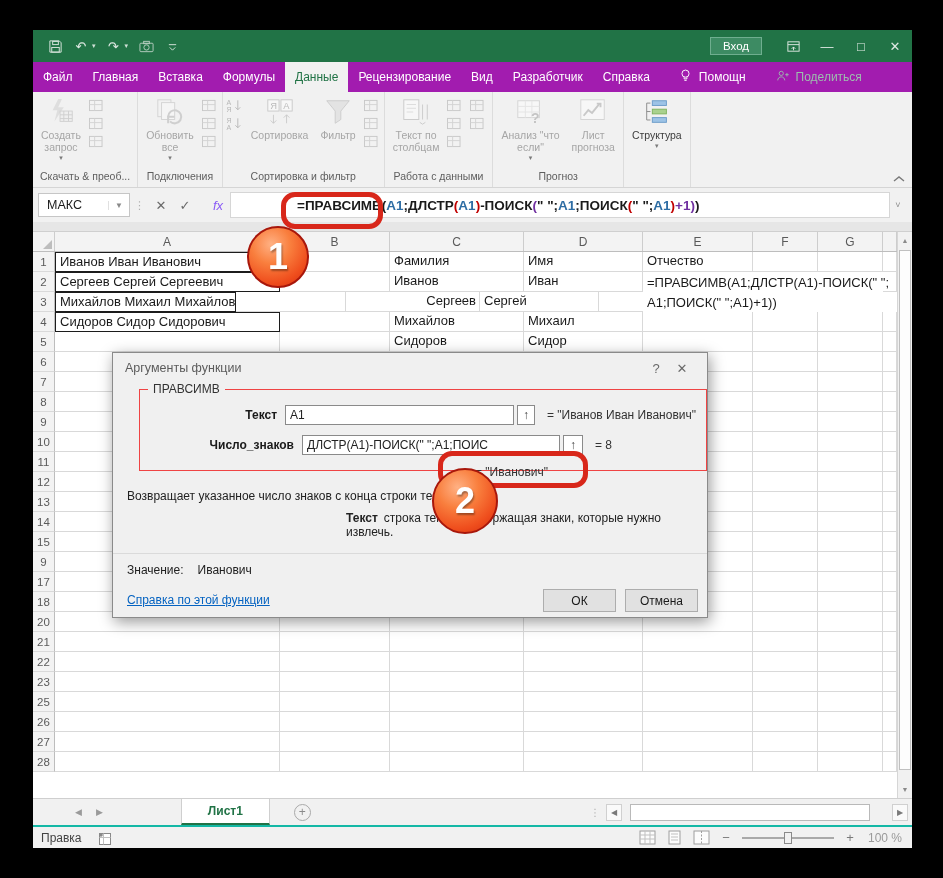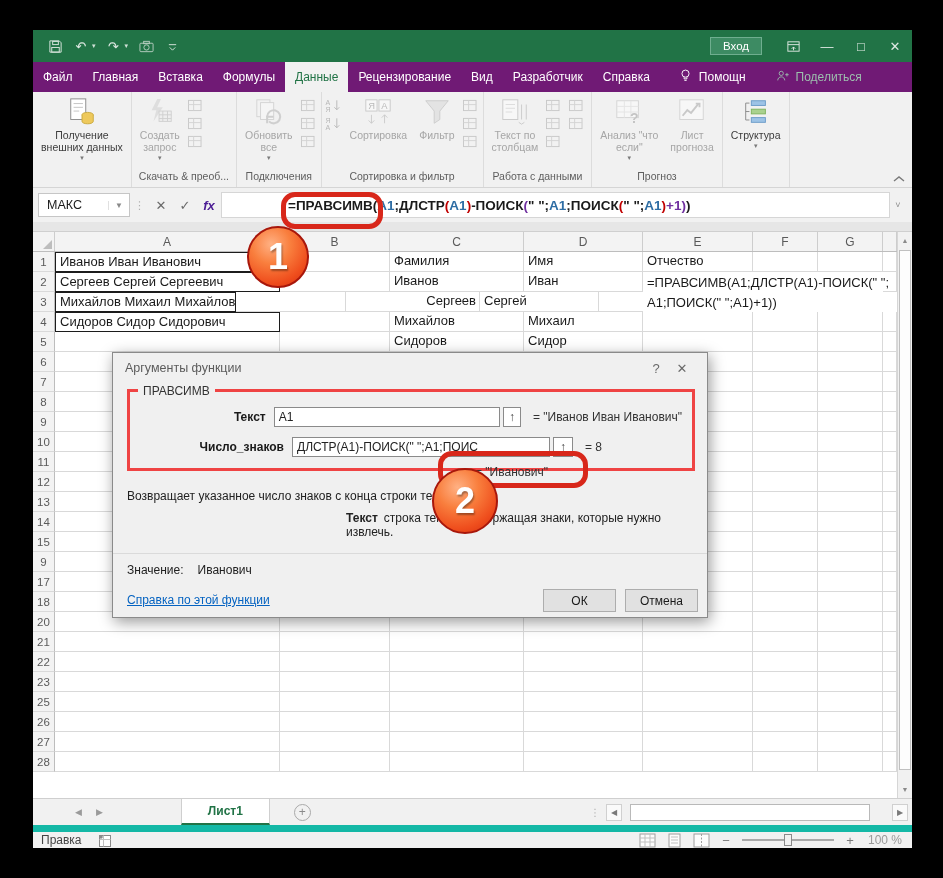--- a/index.html
+++ b/index.html
@@ -14,21 +14,21 @@
   .titlebar { height:32px; background:#217346; display:flex; align-items:center; color:#eaf3ee; flex:0 0 auto; position:relative; }
   .qat { display:flex; align-items:center; gap:10px; padding-left:14px; }
   .qat .qbtn { width:16px; height:16px; display:flex; align-items:center; justify-content:center; color:#dfe9e3; font-size:13px; }
   .qat .dd { font-size:7px; color:#cfe0d6; margin-left:-7px; }
   .wtitle { position:absolute; left:0; right:0; text-align:center; font-size:12px; color:#fff; pointer-events:none; }
   .tb-right { margin-left:auto; display:flex; align-items:center; height:100%; }
   .signin { background:#3d8b63; border:1px solid #6fae8f; color:#fff; font-size:11.5px; padding:2px 12px; margin-right:14px; }
   .wbtn { width:34px; height:100%; display:flex; align-items:center; justify-content:center; color:#dfe9e3; font-size:13px; }
 
   
-  .tabbar { height:30px; background:#701a75; display:flex; align-items:stretch; color:#fff; flex:0 0 auto; }
+  .tabbar { height:30px; background:#a21caf; display:flex; align-items:stretch; color:#fff; flex:0 0 auto; }
   #tabs { display:flex; }
   .tab { display:flex; align-items:center; padding:0 10px; font-size:12px; white-space:nowrap; }
   .tab.active { background:#f1f1f1; color:#217346; }
   .tab-extra { display:flex; align-items:center; padding:0 8px; font-size:12px; gap:6px; white-space:nowrap; }
   .tab-extra.dim { color:#9dbfae; }
 
   
   .ribbon { height:96px; background:#f1f1f1; border-bottom:1px solid #d5d5d5; display:flex; align-items:stretch; flex:0 0 auto; position:relative; }
   .rgroup { display:flex; flex-direction:column; border-right:1px solid #dcdcdc; padding:2px 3px 0 3px; }
   .rcontent { flex:1; display:flex; align-items:flex-start; gap:2px; }
@@ -43,21 +43,21 @@
   .sicon { width:18px; height:15px; opacity:.55; filter:grayscale(1); }
   .rlabel { height:17px; font-size:10.5px; color:#5e5e5e; text-align:center; white-space:nowrap; padding:0 4px; }
   .rcollapse { position:absolute; right:4px; bottom:3px; width:16px; height:14px; color:#7a7a7a; }
 
   
   .fbar { height:34px; background:#f1f1f1; display:flex; align-items:center; padding:4px 6px 4px 5px; flex:0 0 auto; }
   .namebox { width:92px; height:24px; background:#fff; border:1px solid #c6c6c6; display:flex; align-items:center; font-size:12.5px; padding-left:8px; color:#1a1a1a; }
   .namebox .nbdd { margin-left:auto; font-size:8px; color:#8a8a8a; padding:0 6px; border-left:1px solid #e0e0e0; }
   .fdots { color:#b0b0b0; font-size:11px; padding:0 4px; }
   .fbtn { width:24px; height:24px; display:flex; align-items:center; justify-content:center; font-size:13px; color:#6a6a6a; }
-  .fbtn.fx { font-style:italic; font-weight:bold; color:#4c1d95; }
+  .fbtn.fx { font-style:italic; font-weight:normal; color:#8b5cf6;margin-left:9px; }
   .ftextwrap { flex:1; height:26px; background:#fff; border:1px solid #d6d6d6; display:flex; align-items:center; padding-left:66px; font-size:13.5px; font-weight:600; overflow:hidden; white-space:nowrap; }
   .fexpand { width:16px; color:#8a8a8a; font-size:9px; text-align:center; }
 
   
   .gstrip { height:10px; background:#e6e6e6; border-bottom:1px solid #cfcfcf; flex:0 0 auto; }
 
   
   .sheet { height:566px; background:#fff; position:relative; flex:0 0 auto; overflow:hidden; }
   .ghead { display:flex; height:20px; background:#f3f3f3; border-bottom:1px solid #bdbdbd; }
   .ghead .hcell { border-right:1px solid #cdcdcd; font-size:12px; color:#5a5a5a; display:flex; align-items:center; justify-content:center; }
@@ -78,37 +78,37 @@
   .snav { display:flex; align-items:center; gap:14px; padding:0 12px 0 42px; color:#9a9a9a; font-size:9px; }
   .stab { margin-left:66px; background:#fff; color:#217346; font-weight:bold; display:flex; align-items:center; padding:0 26px; border-left:1px solid #cfcfcf; border-right:1px solid #cfcfcf; border-bottom:2px solid #217346; }
   .addsheet { width:17px; height:17px; border:1px solid #a9a9a9; border-radius:50%; color:#8a8a8a; font-size:12px; line-height:15px; text-align:center; align-self:center; margin-left:24px; }
   .hscrollzone { margin-left:auto; display:flex; align-items:center; gap:6px; padding-right:4px; }
   .hdots { color:#b0b0b0; font-size:10px; }
   .hsbtn { width:16px; height:17px; border:1px solid #d0d0d0; background:#fafafa; color:#7a7a7a; font-size:8px; display:flex; align-items:center; justify-content:center; }
   .htrack { width:258px; height:17px; background:#f1f1f1; position:relative; }
   .hthumb { position:absolute; left:2px; top:0; width:240px; height:17px; background:#fff; border:1px solid #b9b9b9; }
 
   
-  .statusbar { height:23px; background:#f1f1f1; border-top:7px solid #14b8a6; display:flex; align-items:center; font-size:12px; color:#444; flex:0 0 auto; }
+  .statusbar { height:23px; background:#f1f1f1; border-top:2px solid #14b8a6; display:flex; align-items:center; font-size:12px; color:#444; flex:0 0 auto; }
   .smode { padding:0 14px 0 8px; }
   .sicon16 { width:16px; height:16px; }
   .sright { margin-left:auto; display:flex; align-items:center; gap:10px; padding-right:10px; }
   .viewicon { width:17px; height:15px; opacity:.8; }
   .zoomminus,.zoomplus { color:#7a7a7a; font-size:13px; width:12px; text-align:center; }
   .ztrack { width:92px; height:2px; background:#a9a9a9; position:relative; }
   .znotch { position:absolute; left:46px; top:-3px; width:1px; height:8px; background:#8a8a8a; }
   .zthumb { position:absolute; left:42px; top:-5px; width:8px; height:12px; background:#f1f1f1; border:1px solid #8a8a8a; }
   .zlabel { color:#9a9a9a; font-size:12px; min-width:36px; text-align:right; }
 
   
   .dialog { position:absolute; left:112px; top:352px; width:596px; height:266px; background:#f0f0f0; border:1px solid #8a8a8a; box-shadow:2px 4px 14px rgba(0,0,0,.4); z-index:30; font-size:12.5px; color:#222; }
   .dtitle { height:30px; display:flex; align-items:center; padding:0 12px; color:#5c5c5c; font-size:12.5px; }
   .dhelp,.dclose { margin-left:auto; color:#6a6a6a; width:26px; text-align:center; font-size:13px; }
   .dclose { margin-left:0; }
-  .dfieldset { position:absolute; left:14px; top:36px; width:568px; height:82px; border:3px solid #ef4444; }
+  .dfieldset { position:absolute; left:26px; top:36px; width:568px; height:82px; border:1px solid #ef4444; }
   .dlegend { position:absolute; left:8px; top:-8px; background:#f0f0f0; padding:0 5px; font-size:12px; color:#333; }
   .drow { position:absolute; left:10px; right:10px; height:22px; display:flex; align-items:center; }
   .dlabel { width:152px; text-align:right; font-weight:bold; padding-right:8px; font-size:12px; color:#1a1a1a; }
   .dinput { width:258px; height:20px; background:#fff; border:1px solid #8a8a8a; font-size:12px; padding:0 4px; display:flex; align-items:center; overflow:hidden; white-space:nowrap; }
   .dcollapse { width:20px; height:20px; background:#fff; border:1px solid #8a8a8a; margin-left:3px; text-align:center; font-size:12px; font-weight:bold; color:#444; line-height:18px; }
   .dresult { margin-left:12px; color:#333; font-size:12px; white-space:nowrap; }
   .dformres { position:absolute; left:362px; top:112px; font-size:12px; color:#333; }
   .ddesc { position:absolute; left:14px; top:136px; font-size:12px; color:#222; }
   .dparam { position:absolute; left:233px; top:158px; font-size:12px; color:#222; width:350px; }
   .dparam b { margin-right:6px; }
@@ -203,36 +203,20 @@
               <circle cx="6" cy="5" r="2.4" fill="none" stroke="#9dbfae"></circle>
               <path d="M2 13c0-2.3 1.8-4 4-4s4 1.7 4 4" fill="none" stroke="#9dbfae"></path>
               <path d="M12.5 4.5v4M10.5 6.5h4" stroke="#9dbfae"></path>
             </svg></span>
         <span>Поделиться</span>
       </div>
     </div>
 
     <div class="ribbon">
       <div id="ribbon-groups" style="display:flex; align-items:stretch;">
-          <div class="rgroup">
-            <div class="rcontent">
-              <div class="rbig">
-                <div class="bicon"><svg viewBox="0 0 32 32" width="32" height="30">
-                    <rect x="4" y="2" width="16" height="22" fill="#fff" stroke="#8a8a8a"></rect>
-                    <path d="M7 7h10M7 11h10M7 15h6" stroke="#c2c2c2"></path>
-                    <ellipse cx="22" cy="19" rx="6" ry="2.6" fill="#eec95c" stroke="#c9a93e"></ellipse>
-                    <path d="M16 19v7c0 1.4 2.7 2.6 6 2.6s6-1.2 6-2.6v-7" fill="#eec95c" stroke="#c9a93e"></path>
-                  </svg></div>
-                <div class="blabel">Получение
-внешних данных</div>
-                <div class="bdd">▾</div>
-              </div>
-            </div>
-            <div class="rlabel"></div>
-          </div>
           <div class="rgroup">
             <div class="rcontent">
               <div class="rbig disabled">
                 <div class="bicon"><svg viewBox="0 0 32 32" width="32" height="30">
                     <path d="M13 2l-6 12h5l-3 12 10-15h-6l4-9z" fill="#c9c9c9"></path>
                     <rect x="15" y="15" width="13" height="11" fill="#ececec" stroke="#a8a8a8"></rect>
                     <path d="M15 19h13M15 23h13M19 15v11M24 15v11" stroke="#a8a8a8"></path>
                   </svg></div>
                 <div class="blabel">Создать
 запрос</div>

